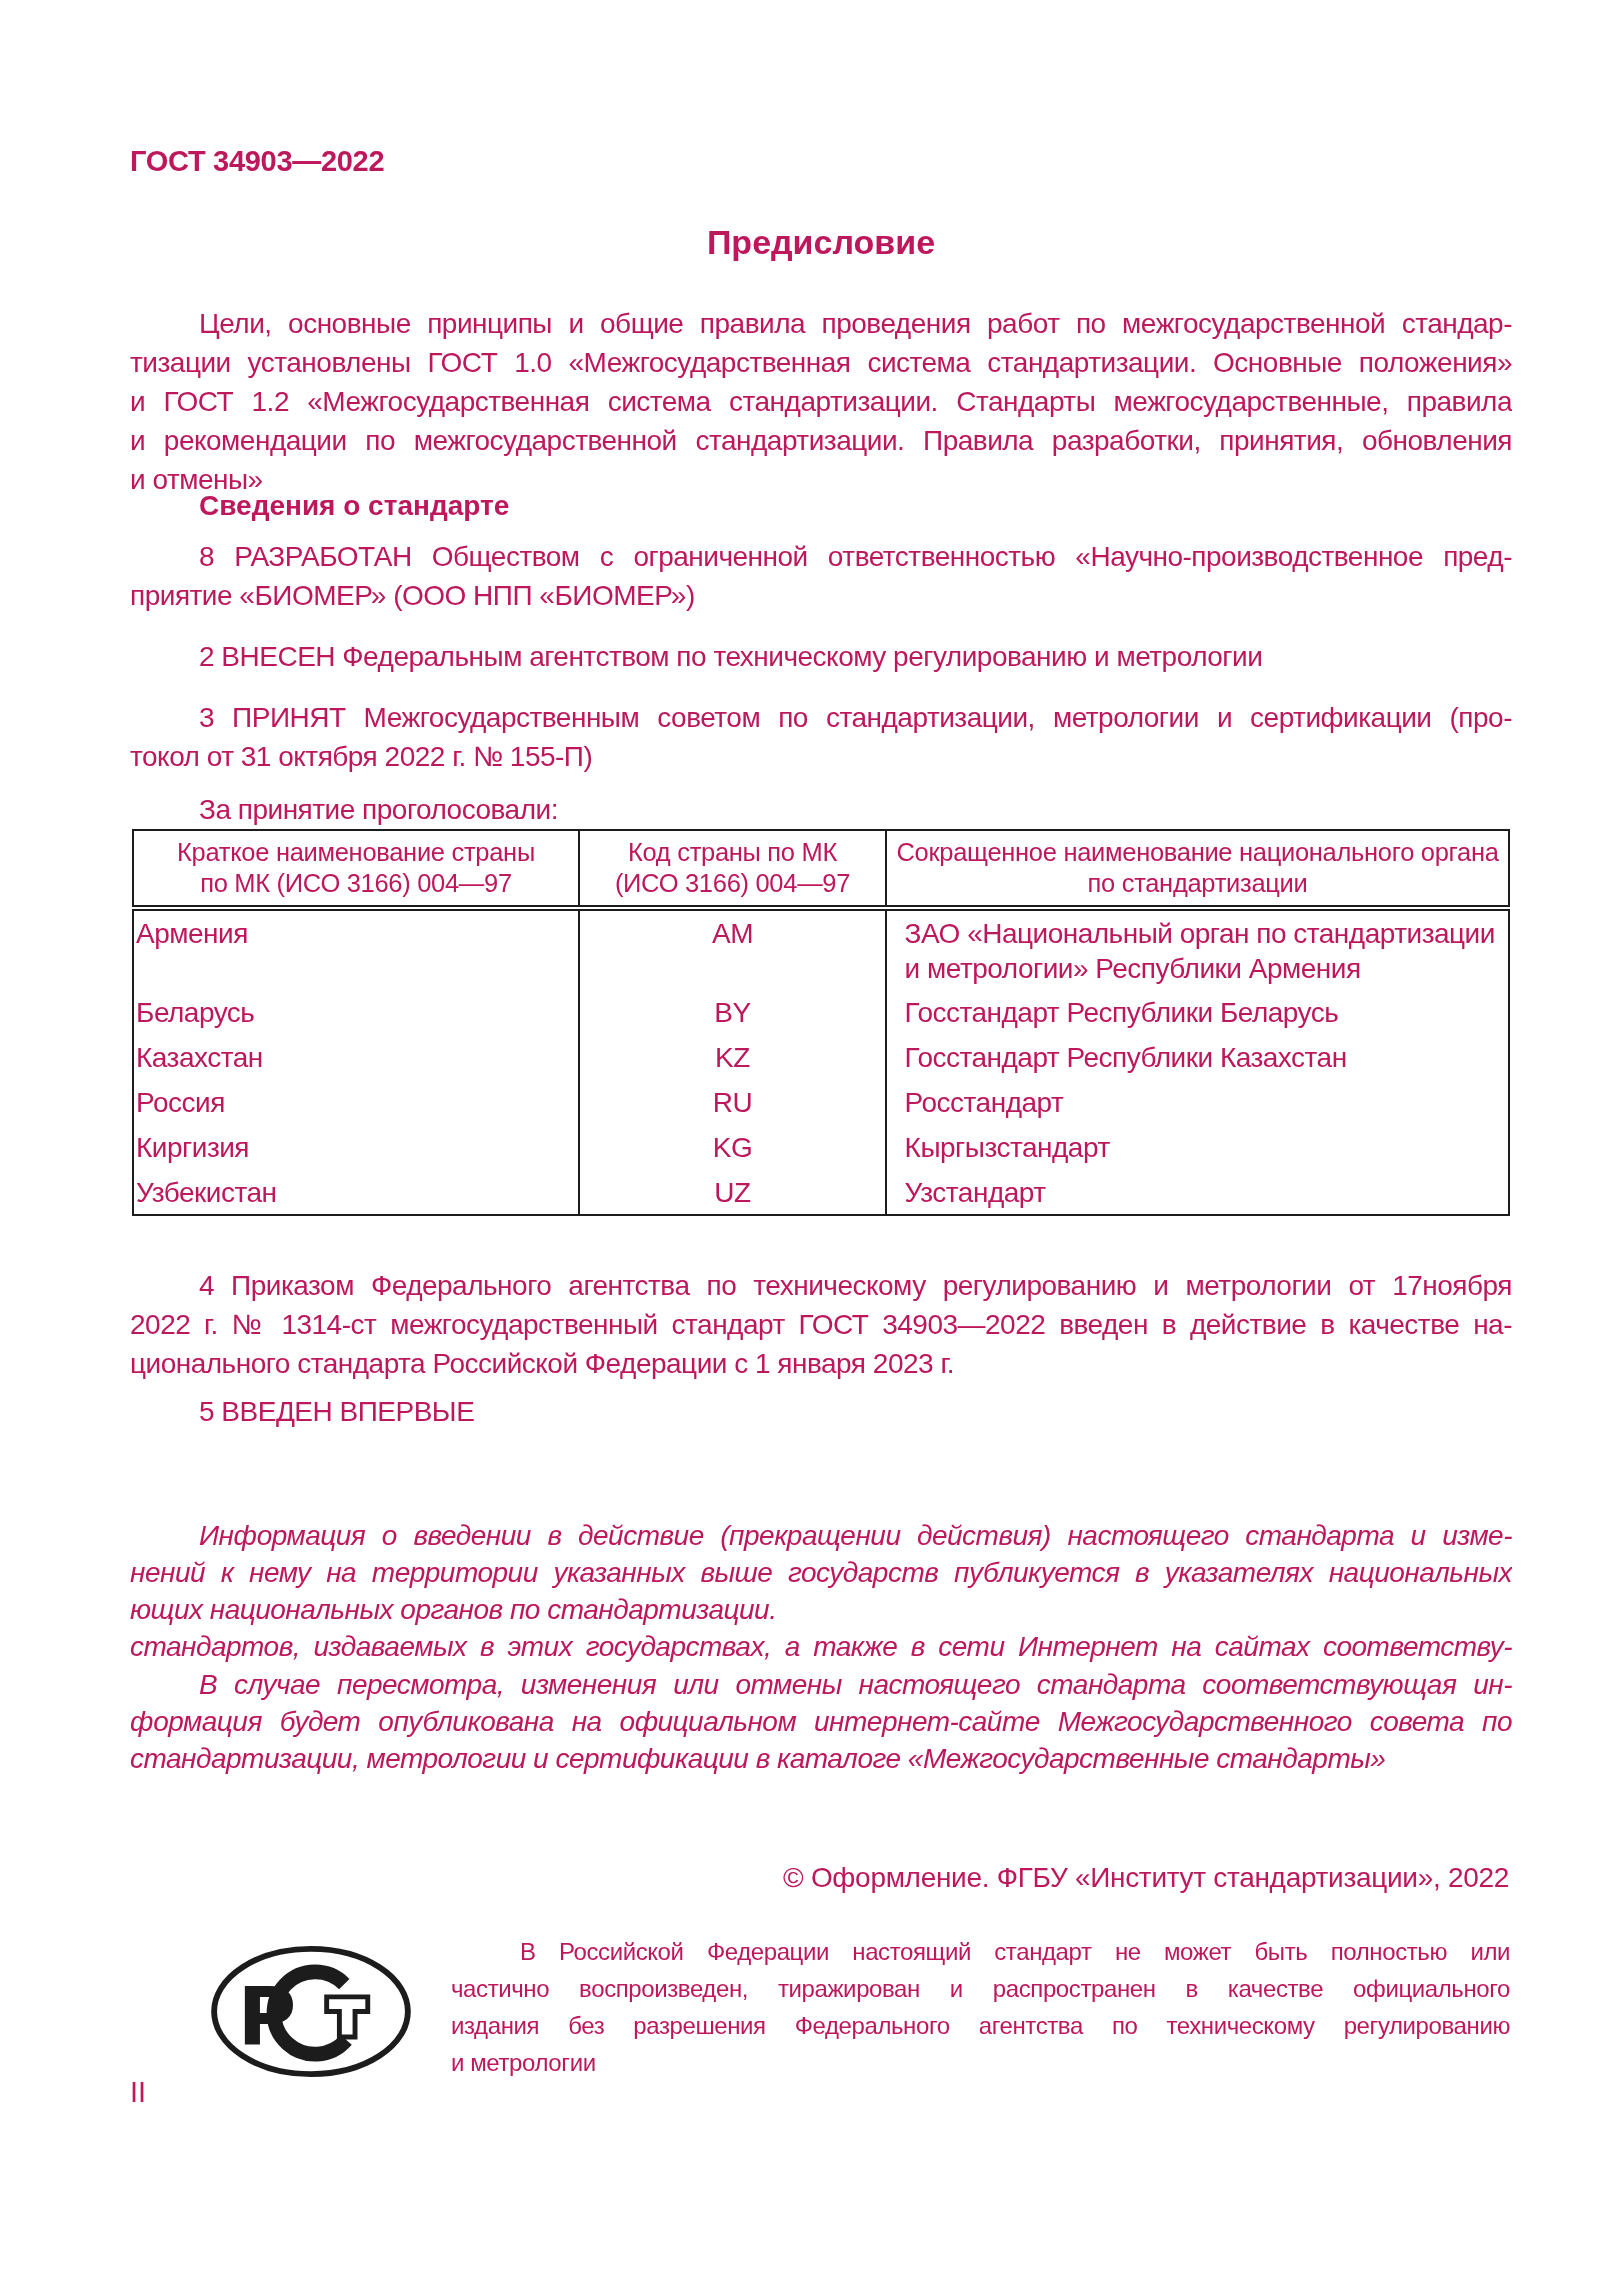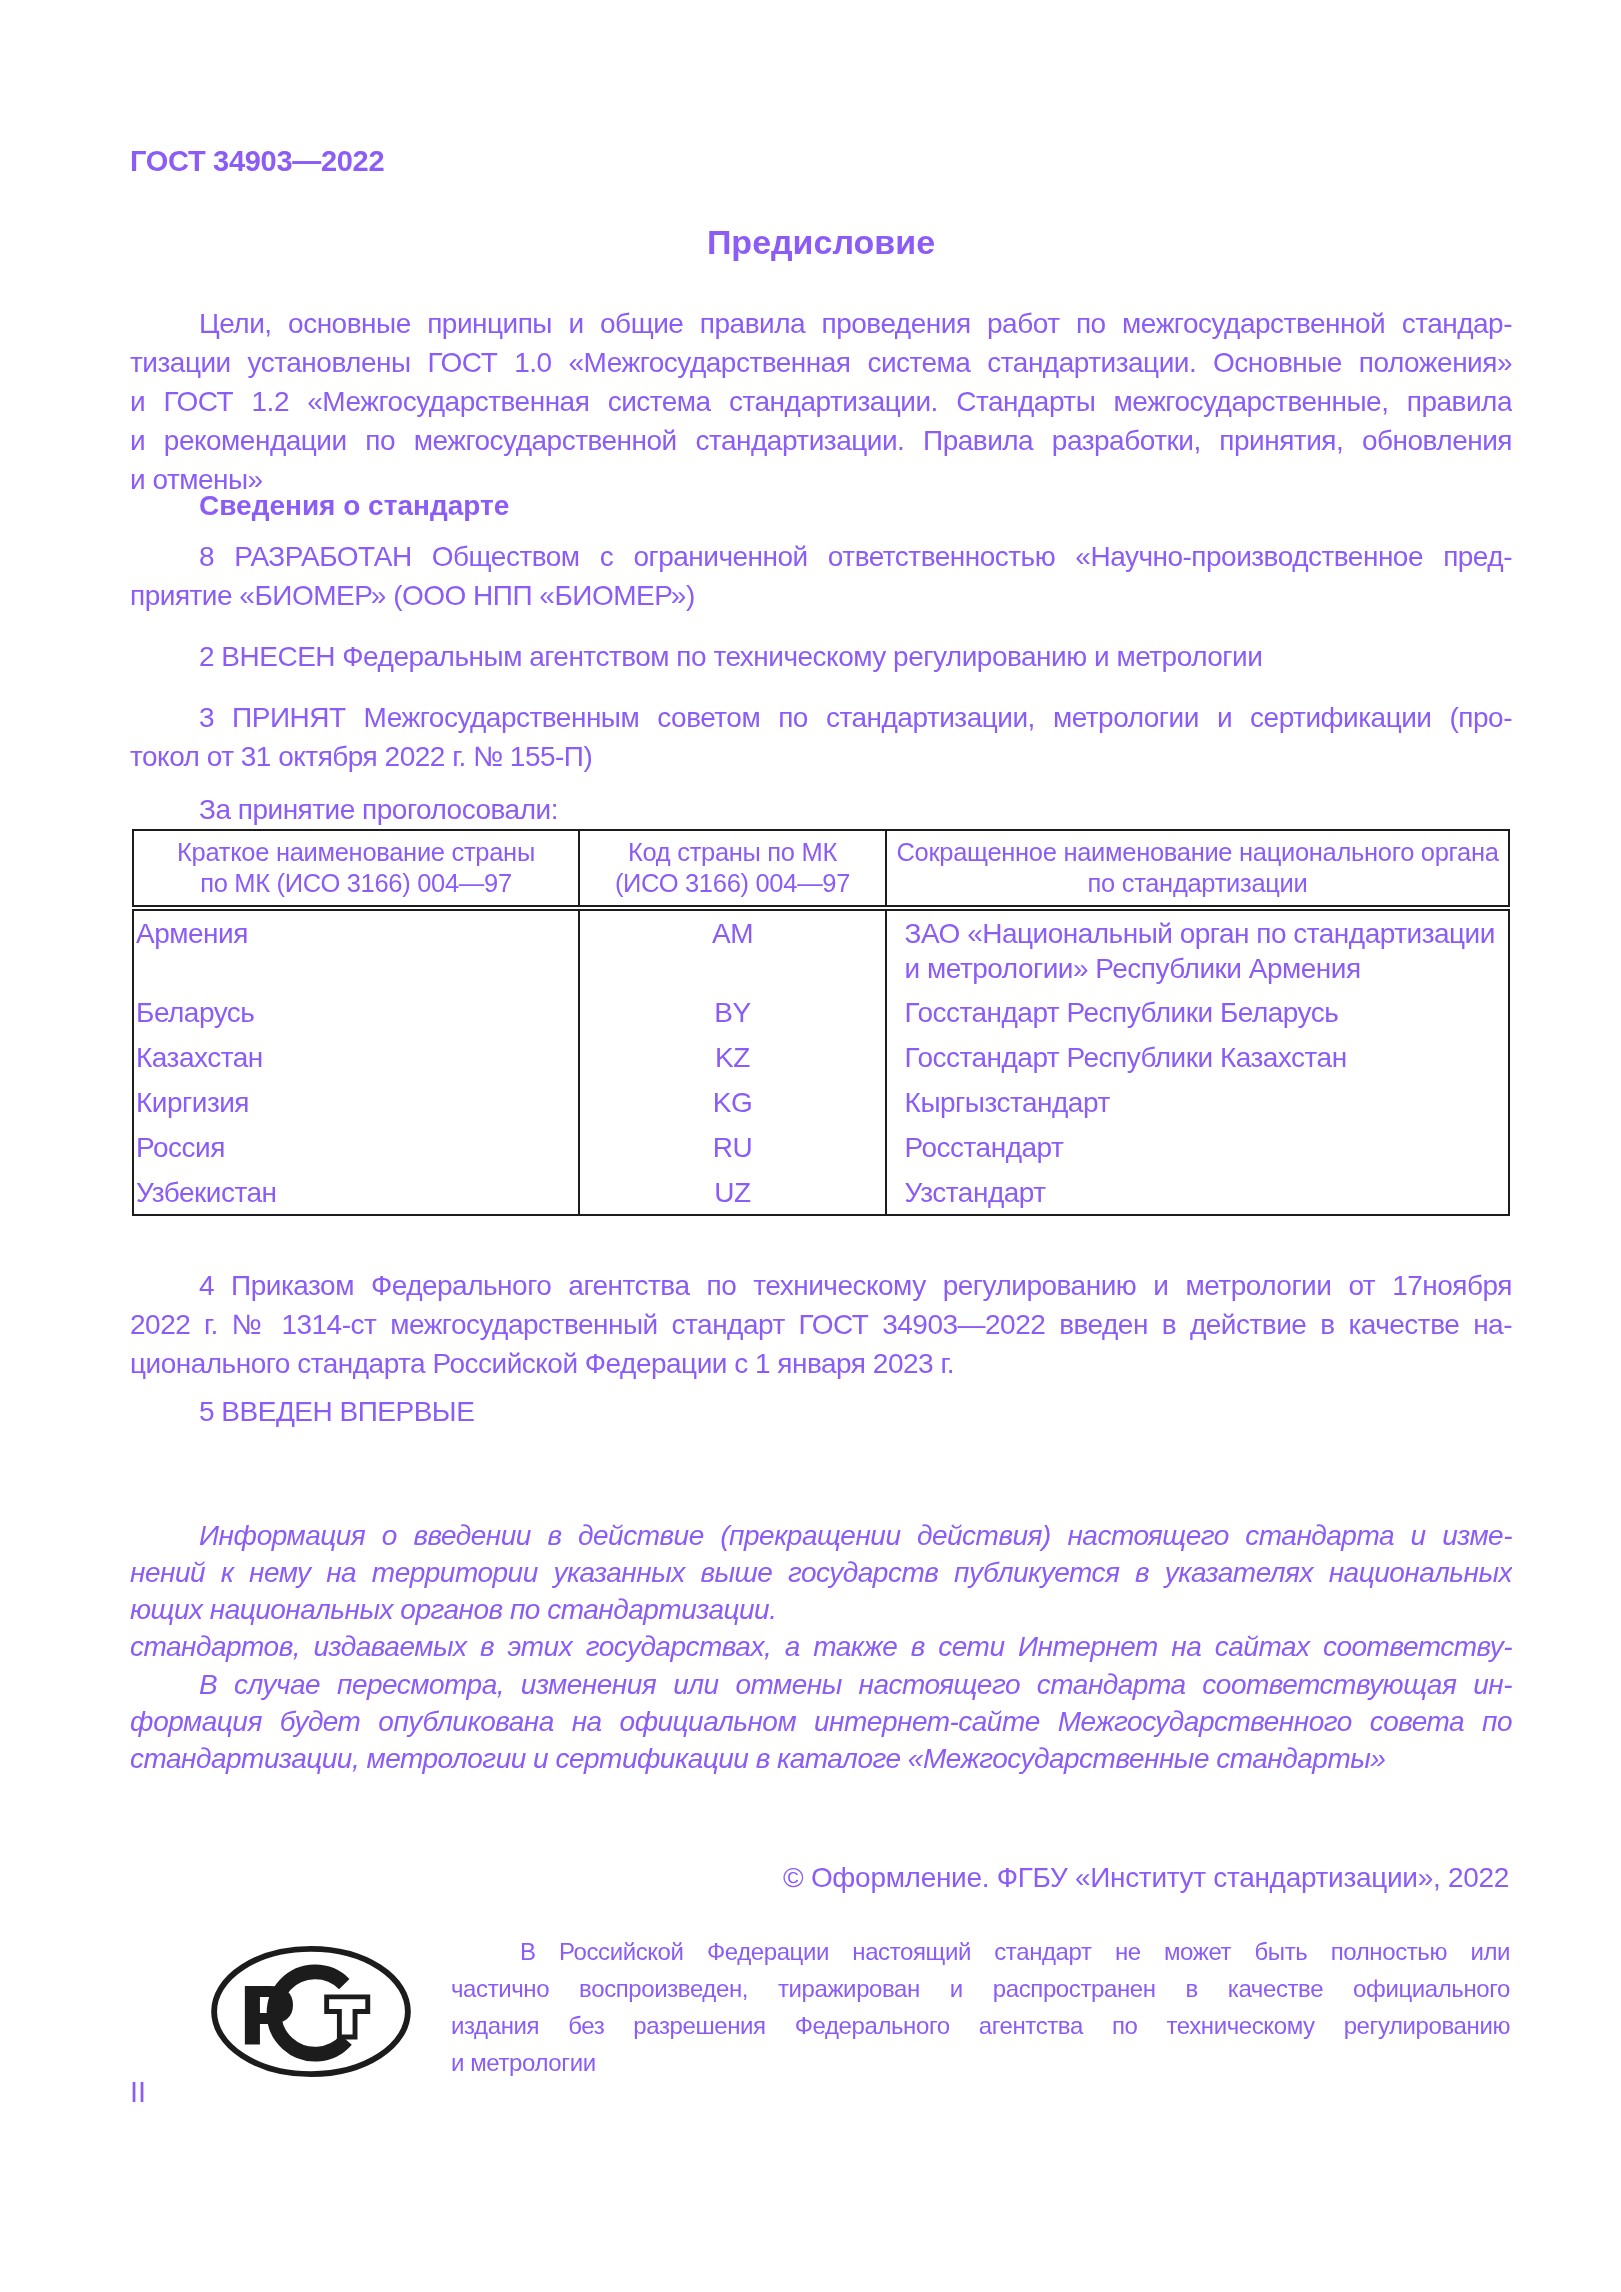--- a/index.html
+++ b/index.html
@@ -1,18 +1,18 @@
 <!DOCTYPE html>
 <html><head>
 <meta charset="utf-8">
 <style>
   html,body{margin:0;padding:0;background:#e8e8e8;}
   .page{
     position:relative;width:1621px;height:2293px;background:#ffffff;
-    font-family:"Liberation Sans",sans-serif;color:#8b5cf6;overflow:hidden;
+    font-family:"Liberation Sans",sans-serif;color:#be185d;overflow:hidden;
   }
   .block{position:absolute;left:130px;width:1382px;}
   .line{
     font-size:28px;line-height:39px;height:39px;overflow:hidden;
     letter-spacing:-0.5px;text-align:justify;text-align-last:justify;
   }
   .line.last{text-align-last:left;}
   .indent{text-indent:69px;}
   .it .line{font-style:italic;line-height:37px;height:37px;}
   .doc-number{position:absolute;left:130px;top:145px;font-size:29px;font-weight:bold;letter-spacing:-0.3px;}
@@ -138,38 +138,38 @@
           </td>
         <td class="c2">
             <div class="cell-line">KZ</div>
           </td>
         <td class="c3">
             <div class="cell-line">Госстандарт Республики Казахстан</div>
           </td>
       </tr>
       <tr>
         <td class="c1">
+            <div class="cell-line">Россия</div>
+          </td>
+        <td class="c2">
+            <div class="cell-line">RU</div>
+          </td>
+        <td class="c3">
+            <div class="cell-line">Росстандарт</div>
+          </td>
+      </tr>
+      <tr>
+        <td class="c1">
             <div class="cell-line">Киргизия</div>
           </td>
         <td class="c2">
             <div class="cell-line">KG</div>
           </td>
         <td class="c3">
             <div class="cell-line">Кыргызстандарт</div>
-          </td>
-      </tr>
-      <tr>
-        <td class="c1">
-            <div class="cell-line">Россия</div>
-          </td>
-        <td class="c2">
-            <div class="cell-line">RU</div>
-          </td>
-        <td class="c3">
-            <div class="cell-line">Росстандарт</div>
           </td>
       </tr>
       <tr class="rlast">
         <td class="c1">
             <div class="cell-line">Узбекистан</div>
           </td>
         <td class="c2">
             <div class="cell-line">UZ</div>
           </td>
         <td class="c3">

